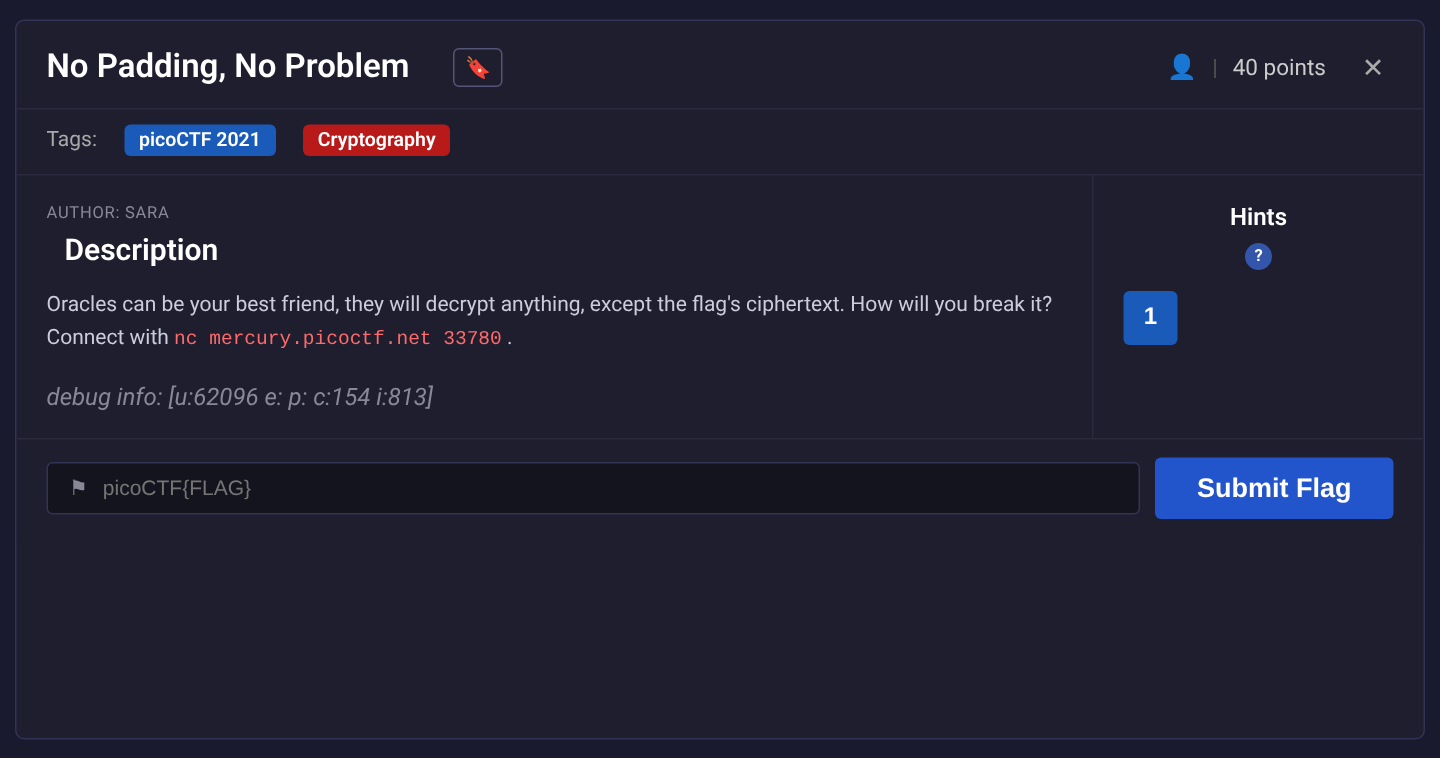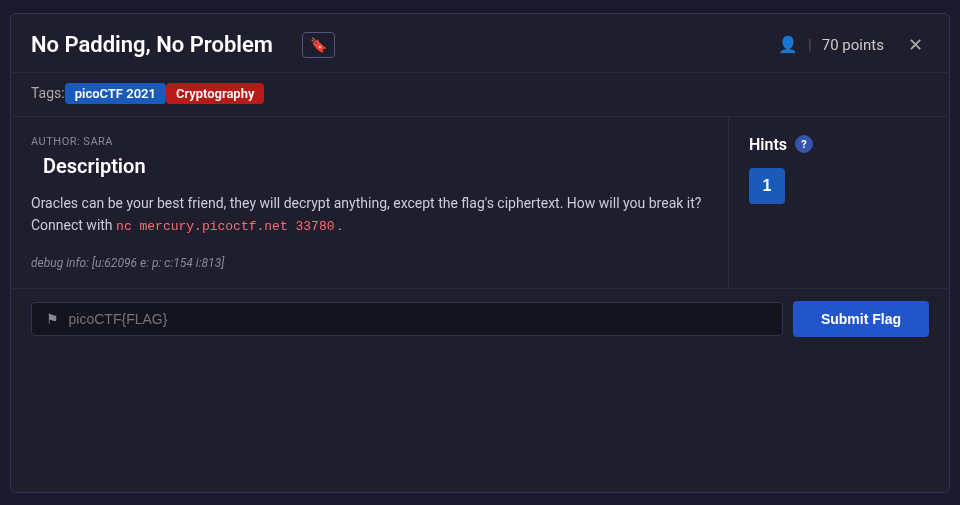--- a/index.html
+++ b/index.html
@@ -63,21 +63,21 @@
       color: #aaaaaa;
       font-size: 18px;
       cursor: pointer;
       padding: 2px 6px;
       margin-left: 8px;
     }
     .tags-row {
       display: flex;
       align-items: center;
       padding: 10px 20px 12px 20px;
-      gap: 0;
+      gap: 18px;
       border-bottom: 1px solid #2a2a3e;
     }
     .tags-label {
       color: #aaaaaa;
       font-size: 14px;
     }
     .tag {
       border-radius: 4px;
       padding: 3px 10px;
       font-size: 13px;
@@ -115,36 +115,37 @@
       line-height: 1.6;
       margin-bottom: 18px;
     }
     .nc-link {
       color: #ff6b6b;
       font-family: 'Courier New', monospace;
       font-size: 13px;
     }
     .debug-info {
       font-style: italic;
-      font-size: 12px;
+      font-size: 16px;
       color: #888899;
       margin-top: 10px;
     }
     .sidebar-content {
       width: 220px;
       padding: 18px 20px;
     }
     .hints-header {
       display: flex;
       align-items: center;
       gap: 8px;
       margin-bottom: 14px;
       font-size: 16px;
       font-weight: 600;
       color: #ffffff;
+      flex-direction: column;
     }
     .hints-question {
       background: #3355aa;
       color: #ffffff;
       border-radius: 50%;
       width: 18px;
       height: 18px;
       display: inline-flex;
       align-items: center;
       justify-content: center;
@@ -226,41 +227,41 @@
       color: #888899;
       font-size: 14px;
       flex: 1;
     }
     .submit-btn {
       background: #2255cc;
       color: #ffffff;
       border: none;
       border-radius: 4px;
       padding: 10px 28px;
-      font-size: 14px;
+      font-size: 18px;
       font-weight: 700;
       cursor: pointer;
     }
   </style>
 </head>
 <body>
 
 <div class="modal">
 
   <div class="modal-header">
     <div class="header-left">
       <span class="modal-title">No Padding, No Problem</span>
       <button class="bookmark-btn">
         <span>🔖</span>
       </button>
     </div>
     <div class="header-right">
       <span style="font-size:16px;color:#aaa;">👤</span>
       <span style="color:#555;">|</span>
-      <span>70 points</span>
+      <span>40 points</span>
       <button class="close-btn">
         <span>✕</span>
       </button>
     </div>
   </div>
 
   <div class="tags-row">
     <span class="tags-label">Tags:</span>
     <span class="tag tag-blue">picoCTF 2021</span>
     <span class="tag tag-red">Cryptography</span>

